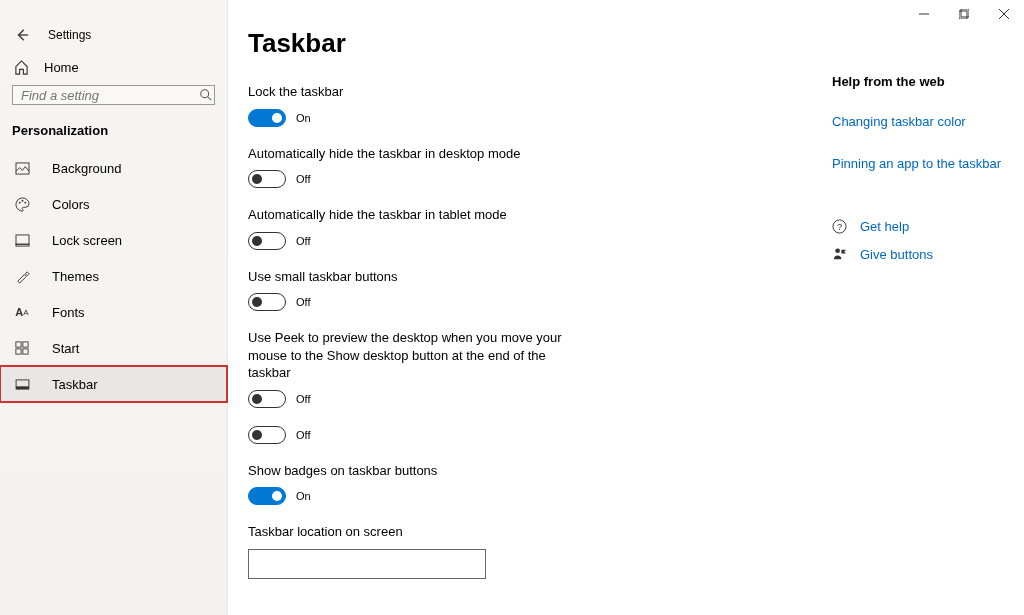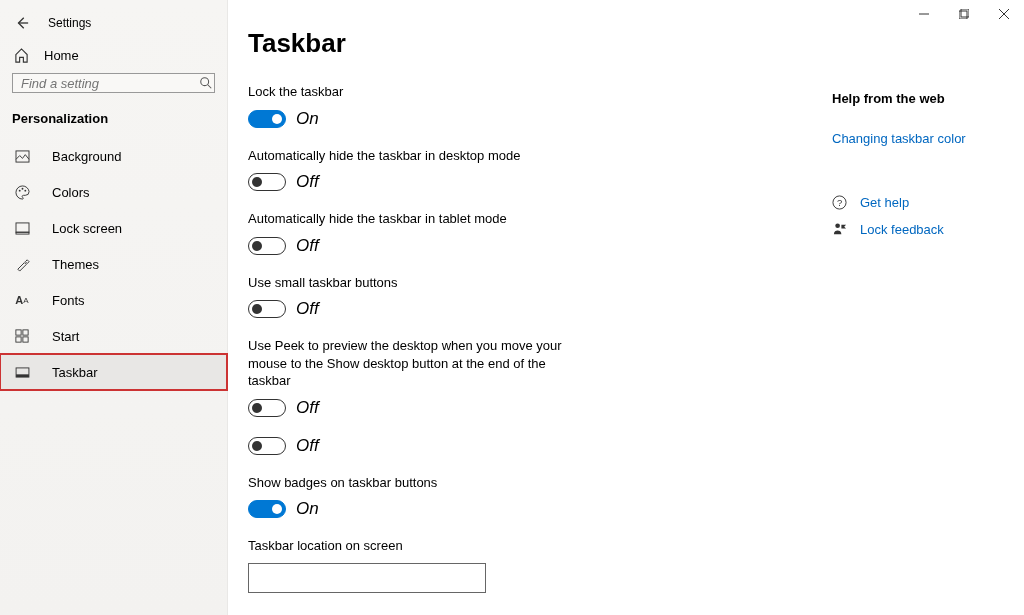--- a/index.html
+++ b/index.html
@@ -14,21 +14,21 @@
     display: flex;
   }
   
   .sidebar {
     width: 228px;
     height: 100%;
     background: linear-gradient(to bottom, #f6f5f3 0%, #f3f2f0 100%);
     border-right: 1px solid #e9e8e6;
     display: flex;
     flex-direction: column;
-    padding-top: 8px;
+    padding-top: 20px;
   }
   .sb-header {
     display: flex;
     align-items: center;
     gap: 18px;
     padding: 6px 14px 6px 14px;
     height: 30px;
   }
   .back-btn {
     width: 16px; height: 16px;
@@ -117,39 +117,39 @@
     transition: none;
   }
   .toggle.on {
     background: #0078d4;
     border-color: #0078d4;
   }
   .toggle.on .knob {
     background: #fff;
     left: auto; right: 3px;
   }
-  .toggle-state { font-size: 17px; font-style: italic; }
+  .toggle-state { font-size: 11px; }
   .dropdown {
     width: 238px;
     height: 30px;
     border: 1px solid #666;
     display:flex; align-items:center; justify-content:space-between;
     padding: 0 10px;
     font-size: 13px;
     background: #fff;
     cursor: pointer;
     margin-top: 6px;
   }
   
   .help {
     width: 200px;
     padding: 74px 20px 0 8px;
     font-size: 13px;
   }
-  .help h3 { font-size: 13px; font-weight: 600; margin-bottom: 18px; margin-top: 17px; }
+  .help h3 { font-size: 13px; font-weight: 600; margin-bottom: 18px; }
   .help a {
     display:block; color:#0067c0; text-decoration:none; cursor:pointer;
     margin-bottom: 12px; line-height: 1.35; margin-top: 24px;
   }
   .help .action-row {
     display:flex; align-items:center; gap:12px; margin-top: 8px; margin-bottom: 10px;
   }
   .help .action-row .ico { width:16px; color:#333; display:flex; align-items:center; }
   .help .action-row a { margin:0; }
   
@@ -368,36 +368,37 @@
         
         
       </div>
     </div>
 
   </div>
 
   <div class="help">
     <h3>Help from the web</h3>
     <a>Changing taskbar color</a>
+    <a>Pinning an app to the taskbar</a>
 
     <div style="height:26px"></div>
 
     <div class="action-row">
       <span class="ico">
           <svg width="15" height="15" viewBox="0 0 16 16">
             <circle cx="8" cy="8" r="7" fill="none" stroke="#333"></circle>
             <text x="8" y="12" font-size="10" text-anchor="middle" fill="#333">?</text>
           </svg>
         </span>
       <a>Get help</a>
     </div>
     <div class="action-row">
       <span class="ico">
           <svg width="15" height="15" viewBox="0 0 16 16">
             <circle cx="6" cy="4" r="2.5" fill="#333"></circle>
             <path d="M2 13c0-3 2-4 4-4s4 1 4 4" fill="#333"></path>
             <path d="M10 3h5l-2 2 2 2h-5z" fill="#333"></path>
           </svg>
         </span>
-      <a>Lock feedback</a>
+      <a>Give buttons</a>
     </div>
   </div>
 </div>
 
 </body></html>

